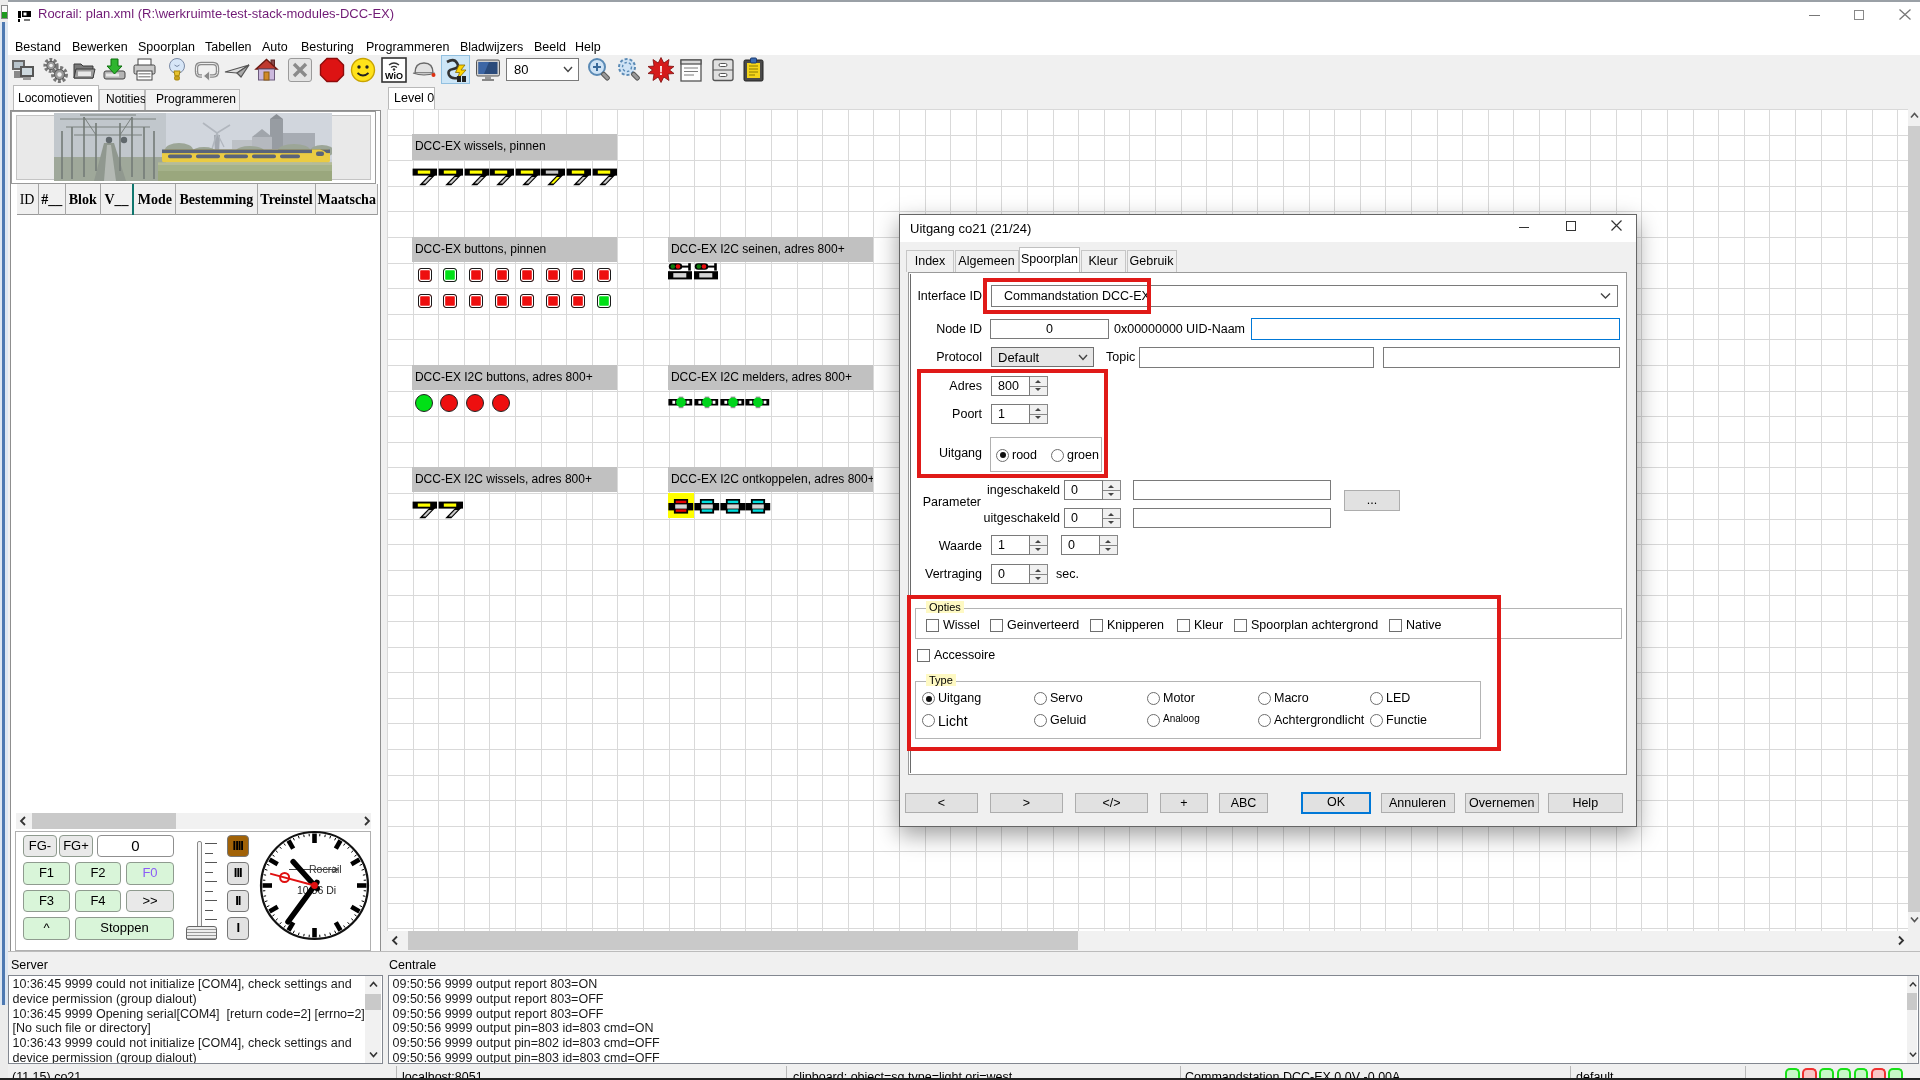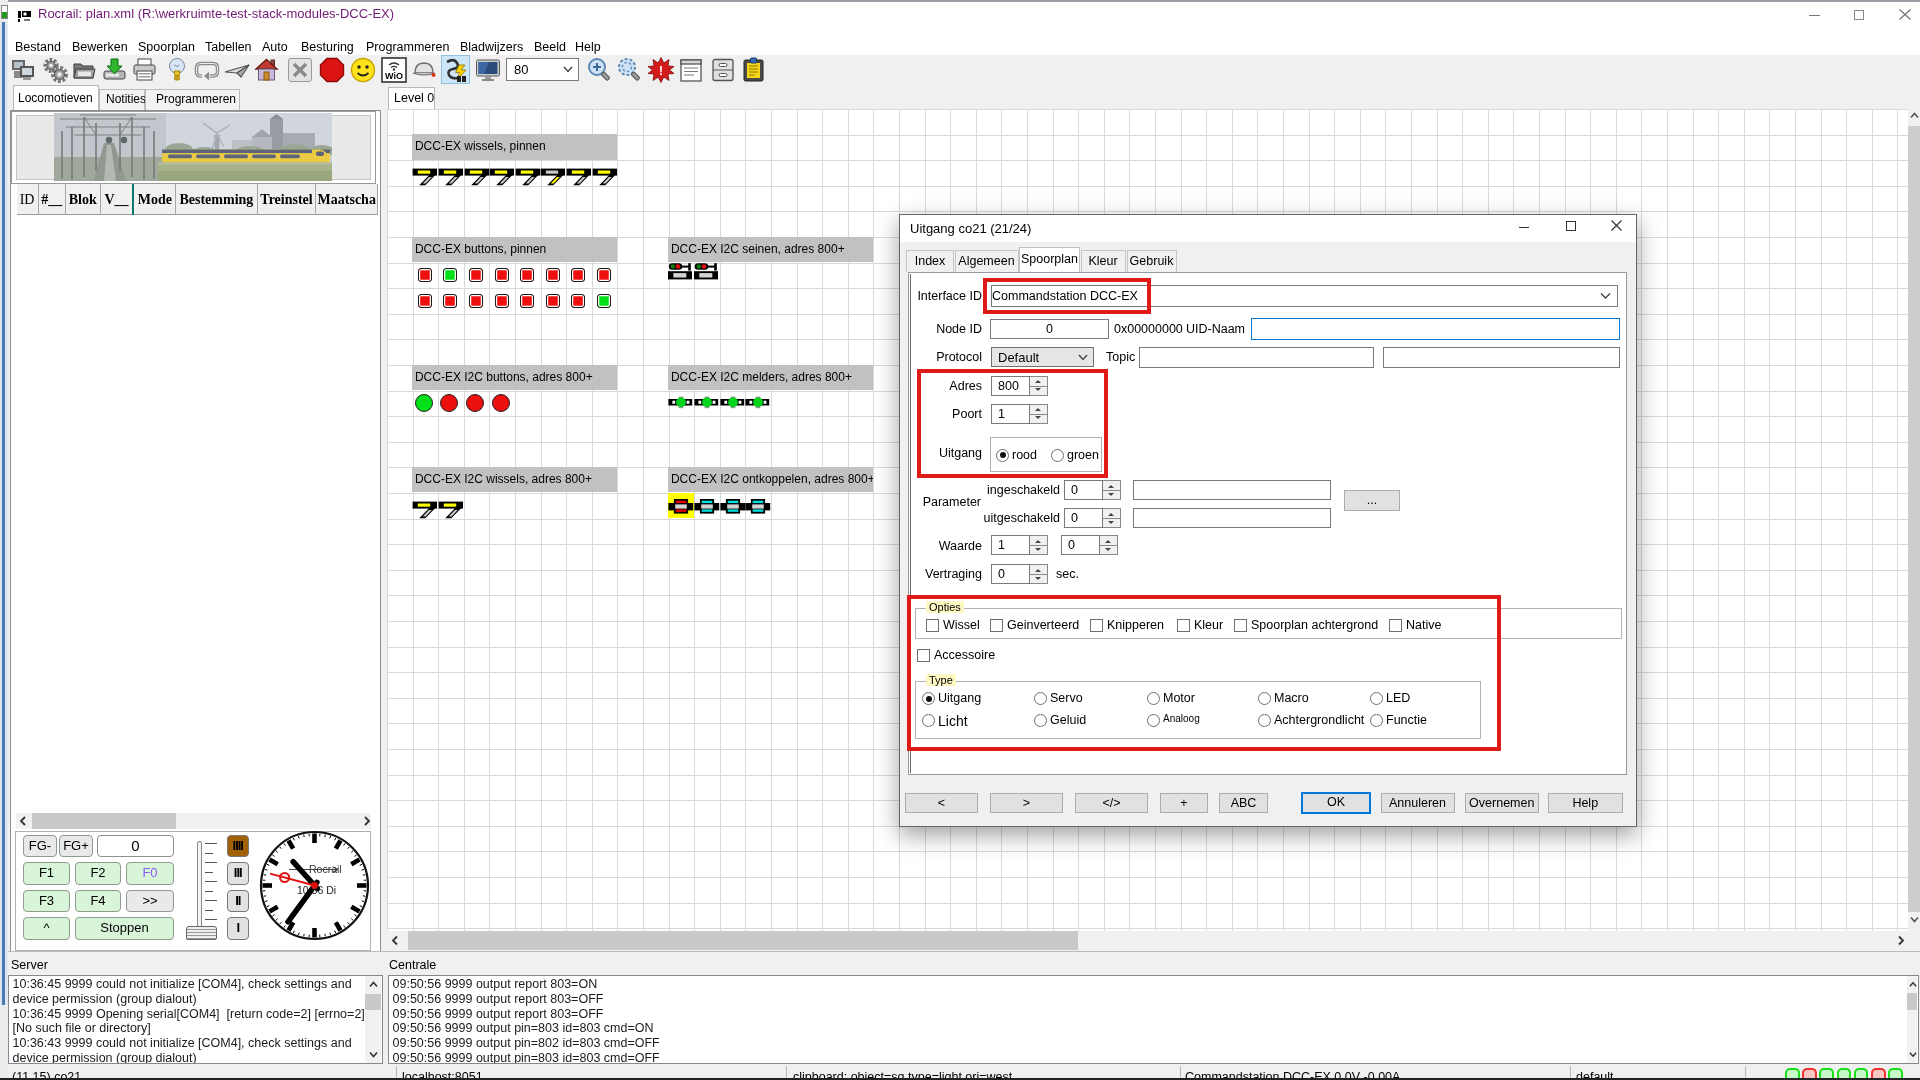--- a/index.html
+++ b/index.html
@@ -618,21 +618,21 @@
     <path d="M0.5 0.5 L10.5 10.5 M10.5 0.5 L0.5 10.5" stroke="#333" stroke-width="1.2"></path>
   </svg>
 <div class="abs" style="z-index:21;left:906px;top:250px;width:48px;height:22px;background:#f0f0f0;border:1px solid #c6c6c6;border-bottom:none;text-align:center;font-size:12.5px;line-height:21px">Index</div>
 <div class="abs" style="z-index:21;left:954.5px;top:250px;width:64px;height:22px;background:#f0f0f0;border:1px solid #c6c6c6;border-bottom:none;text-align:center;font-size:12.5px;line-height:21px">Algemeen</div>
 <div class="abs" style="z-index:21;left:1019px;top:247px;width:61px;height:25px;background:#fff;border:1px solid #c0c0c0;border-bottom:none;text-align:center;font-size:12.5px;line-height:23px">Spoorplan</div>
 <div class="abs" style="z-index:21;left:1080.5px;top:250px;width:45px;height:22px;background:#f0f0f0;border:1px solid #c6c6c6;border-bottom:none;text-align:center;font-size:12.5px;line-height:21px">Kleur</div>
 <div class="abs" style="z-index:21;left:1126.5px;top:250px;width:50px;height:22px;background:#f0f0f0;border:1px solid #c6c6c6;border-bottom:none;text-align:center;font-size:12.5px;line-height:21px">Gebruik</div>
 <div class="abs" style="z-index:21;left:908px;top:271.5px;width:719px;height:503px;background:#fff;border:1px solid #9a9a9a"></div>
 <div class="abs" style="z-index:21;left:910px;top:273.5px;width:1px;height:499px;background:#6a6a6a"></div>
 <div class="rlbl" style="z-index:21;left:862px;top:288.5px;width:120px;font-size:12.5px">Interface ID</div>
-<div class="tf" style="z-index:21;left:991px;top:284.5px;width:627px;height:22px;line-height:20px;padding-left:0;text-align:left;border-color:#7a7a7a;overflow:hidden;font-size:12.5px">Commandstation DCC-EX</div>
+<div class="tf" style="z-index:21;left:991px;top:284.5px;width:627px;height:22px;line-height:20px;padding-left:12px;text-align:left;border-color:#7a7a7a;overflow:hidden;font-size:12.5px">Commandstation DCC-EX</div>
 <svg class="abs" style="z-index:21;left:1600px;top:292px" width="11" height="8" viewBox="0 0 11 8">
     <path d="M1 1.5 L5.5 6 L10 1.5" stroke="#444" stroke-width="1.4" fill="none"></path>
   </svg>
 <div class="rlbl" style="z-index:21;left:862px;top:322px;width:120px;font-size:12.5px">Node ID</div>
 <div class="tf" style="z-index:21;left:990px;top:318.5px;width:119px;height:20.5px;line-height:18.5px;padding-left:0px;text-align:center;border-color:#7a7a7a;overflow:hidden;font-size:12.5px">0</div>
 <div class="lbl" style="z-index:21;left:1114px;top:322px;font-size:12.5px">0x00000000</div>
 <div class="lbl" style="z-index:21;left:1186px;top:322px;font-size:12.5px">UID-Naam</div>
 <div class="tf" style="z-index:21;left:1251px;top:318px;width:369px;height:21.5px;border:1px solid #0078d7"></div>
 <div class="rlbl" style="z-index:21;left:862px;top:350px;width:120px;font-size:12.5px">Protocol</div>
 <div class="abs" style="z-index:21;left:991px;top:346.5px;width:103px;height:20.5px;background:#e6e6e6;border:1px solid #707070;font-size:13px;line-height:19px;padding-left:6px">Default</div>

